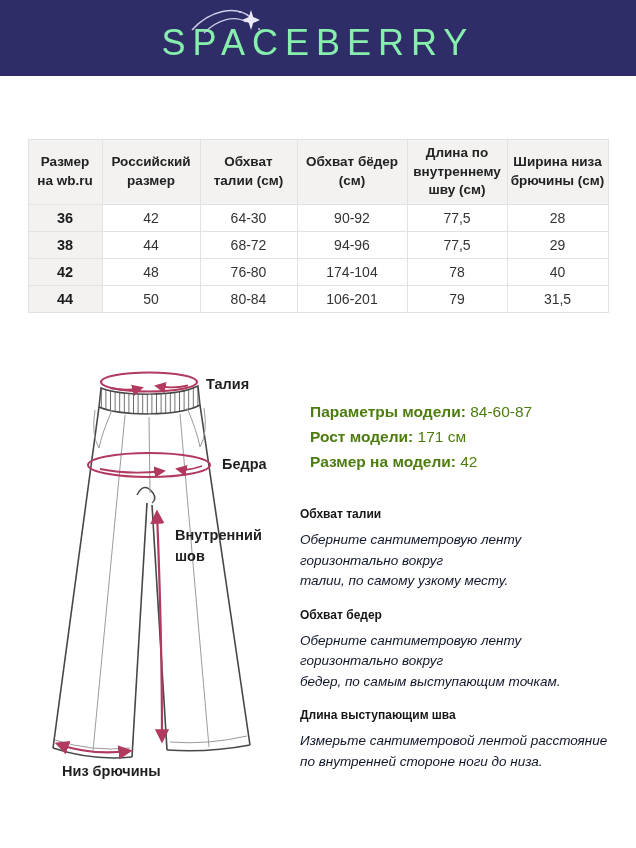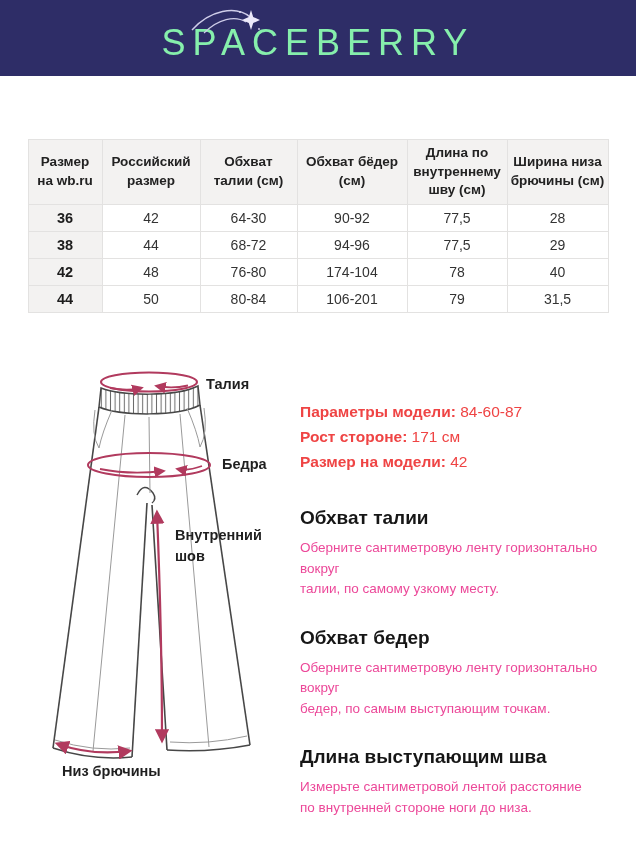--- a/index.html
+++ b/index.html
@@ -33,27 +33,27 @@
     border:1px solid #e3e2e1;text-align:center;
     font-size:14px;color:#333;height:26px;padding:0 3px;
   }
   .size-table td.size-col{background:#f3f2f1;font-weight:700;color:#1c1c1c;font-size:14.5px;}
   
   .lower{display:flex;padding:42px 20px 0 30px;}
   .figure{flex:0 0 262px;}
   .pants-svg{width:260px;height:434px;display:block;}
   .pants-svg text{font-family:"Liberation Sans",sans-serif;font-size:14.5px;font-weight:600;fill:#1f1f1f;}
   .info{flex:1;padding:44px 0 0 8px;}
-  .model-line{font-size:15.5px;line-height:1.62;color:#ef4444;}
+  .model-line{font-size:15.5px;line-height:1.62;color:#4d7c0f;margin-left:10px;}
   .model-line .lbl{font-weight:700;}
   .sections{margin-top:33px;}
-  .section{margin-top:27px;}
+  .section{margin-top:16px;}
   .section:first-child{margin-top:0;}
-  .section h3{margin:0 0 9px 0;font-size:19px;font-weight:700;color:#161616;}
-  .section p{margin:0;font-size:13.5px;line-height:1.52;color:#ec4899;white-space:pre-line;}
+  .section h3{margin:0 0 9px 0;font-size:12px;font-weight:700;color:#161616;}
+  .section p{margin:0;font-size:13.5px;line-height:1.52;color:#0f172a;white-space:pre-line;font-style:italic;}
 </style>
 </head>
 <body>
 
 <header class="brand-header">
   <div class="logo">
     <svg class="comet" viewBox="0 0 78 36">
       <path d="M4,26 C22,6 48,1 62,13" fill="none" stroke="#cfcde9" stroke-width="1.4"></path>
       <path d="M16,29 C30,15 47,11 58,18" fill="none" stroke="#cfcde9" stroke-width="1.1"></path>
       <path d="M63,6 L65.2,13 L72,16 L65.2,19 L63,26 L60.8,19 L54,16 L60.8,13 Z" fill="#ece9f9"></path>
@@ -172,21 +172,21 @@
       </svg>
     </div>
 
     <div class="info">
       <div>
         <div class="model-line">
           <span class="lbl">Параметры модели:</span>
           <span>84-60-87</span>
         </div>
         <div class="model-line">
-          <span class="lbl">Рост стороне:</span>
+          <span class="lbl">Рост модели:</span>
           <span>171 см</span>
         </div>
         <div class="model-line">
           <span class="lbl">Размер на модели:</span>
           <span>42</span>
         </div>
       </div>
 
       <div class="sections">
         <div class="section">

